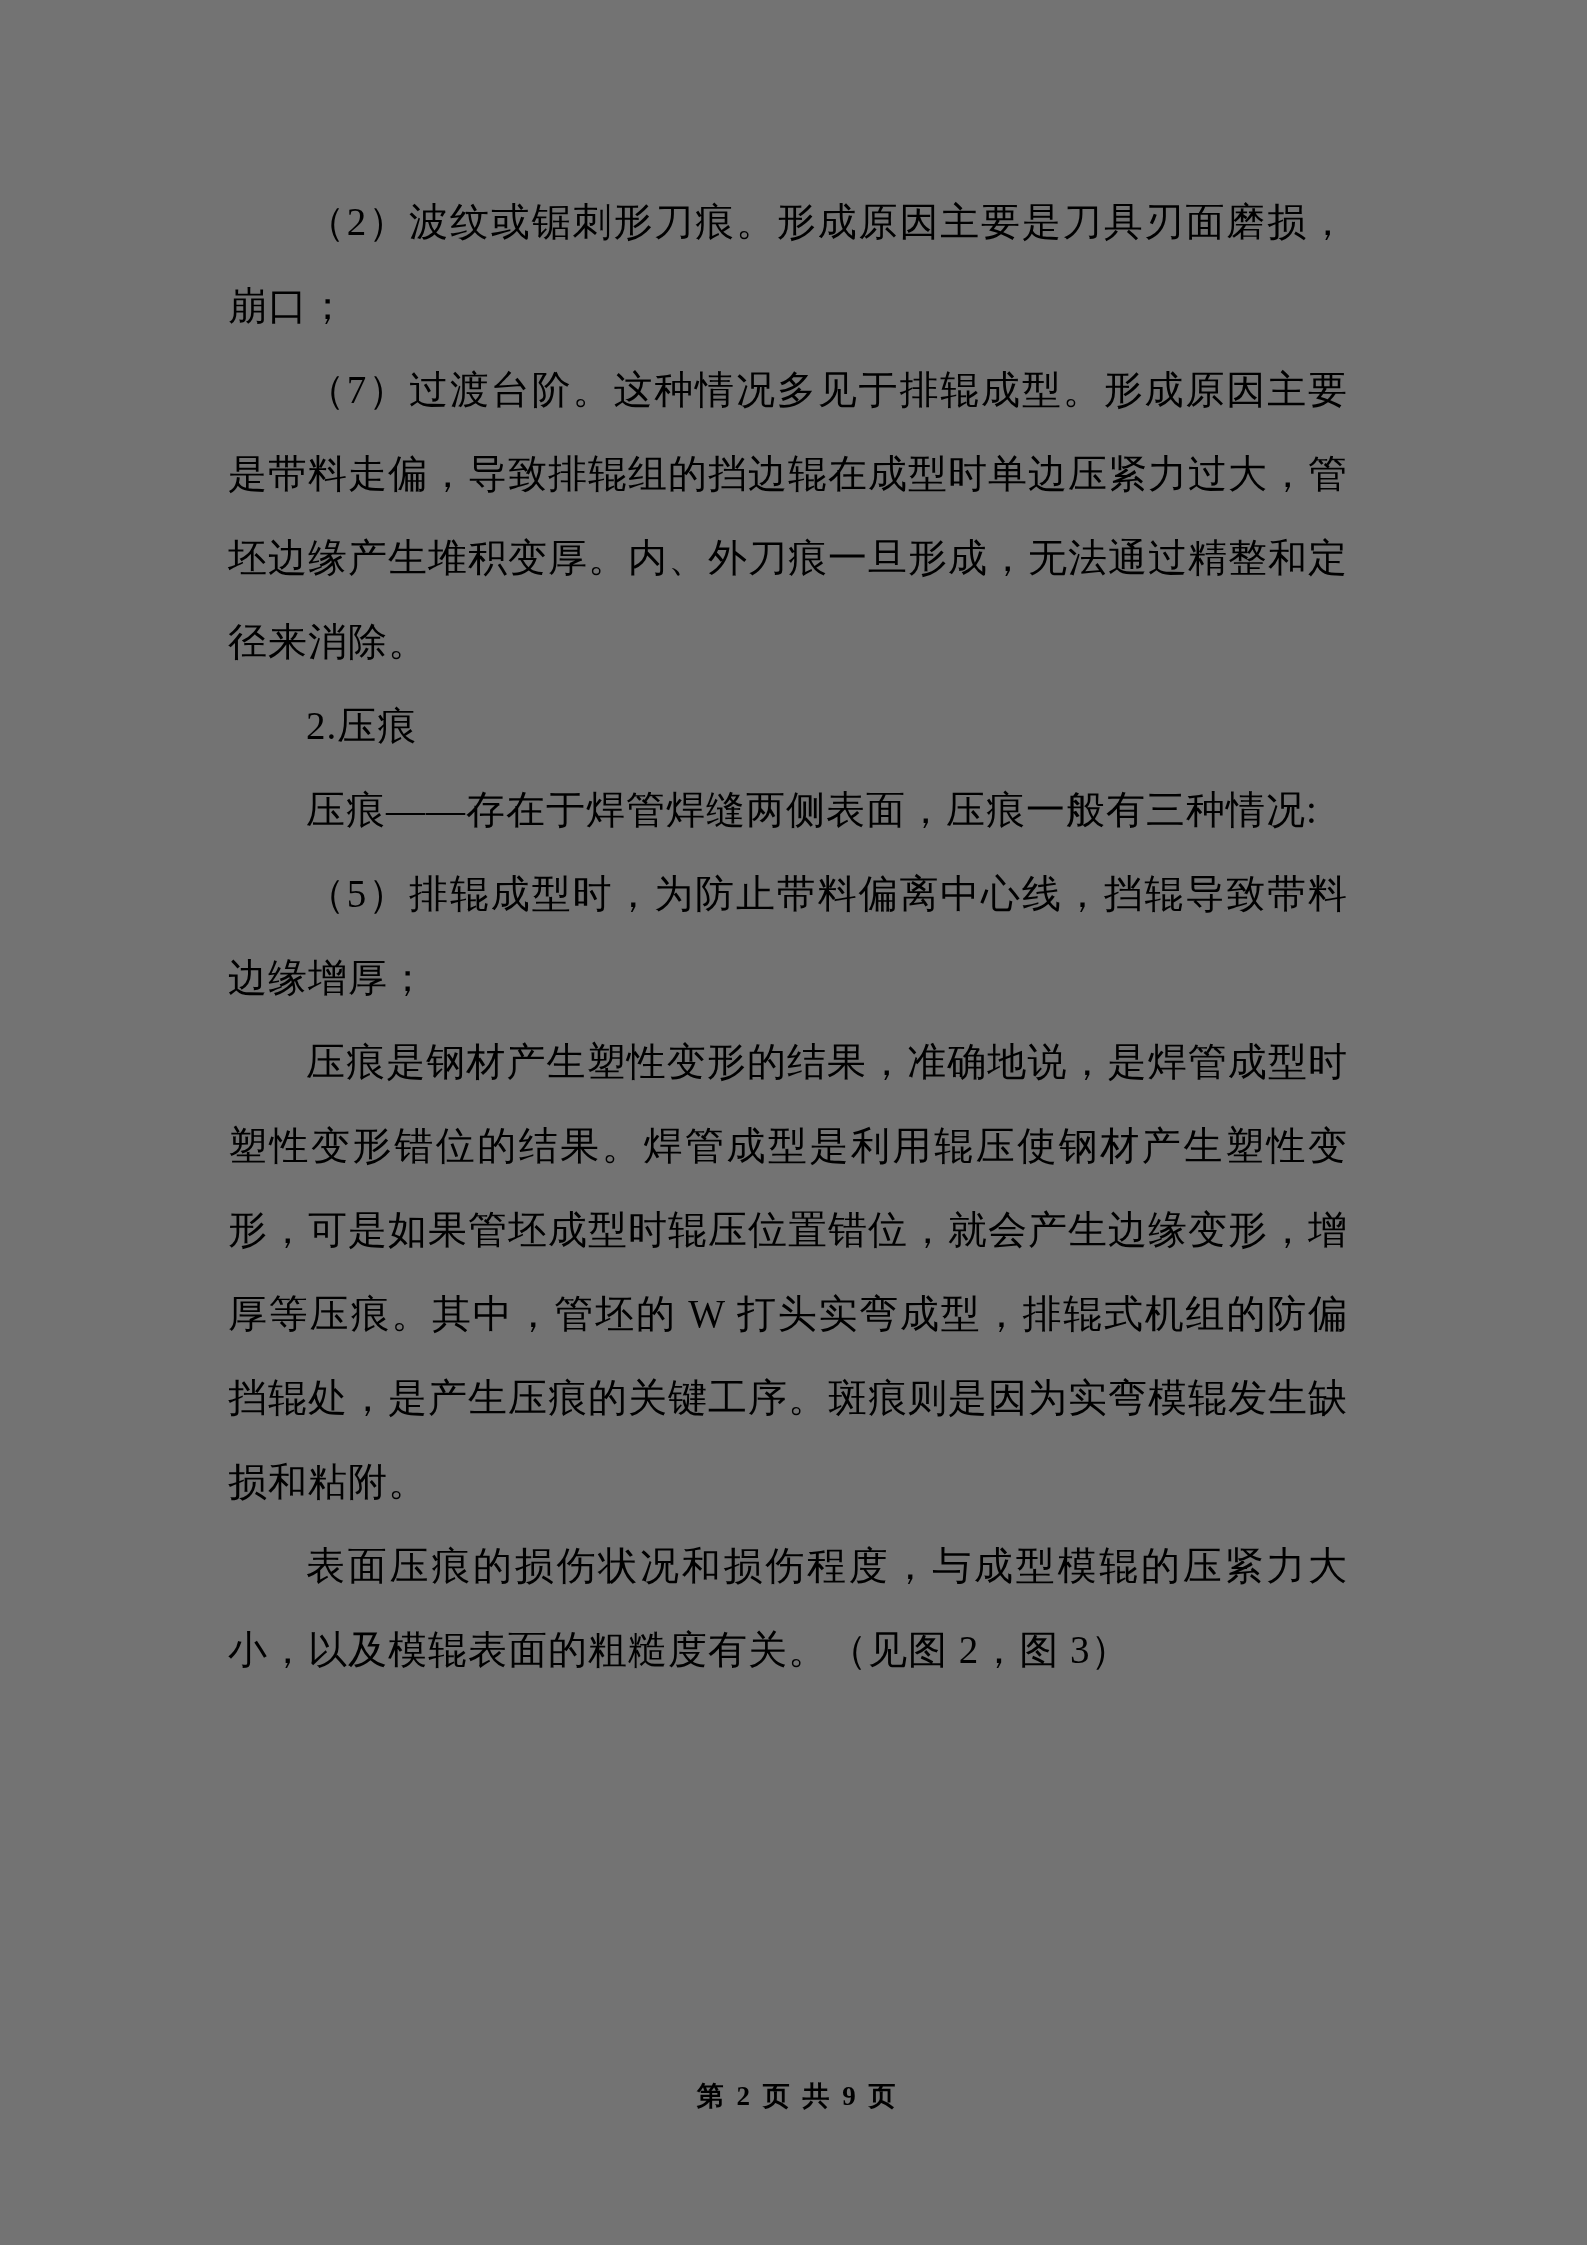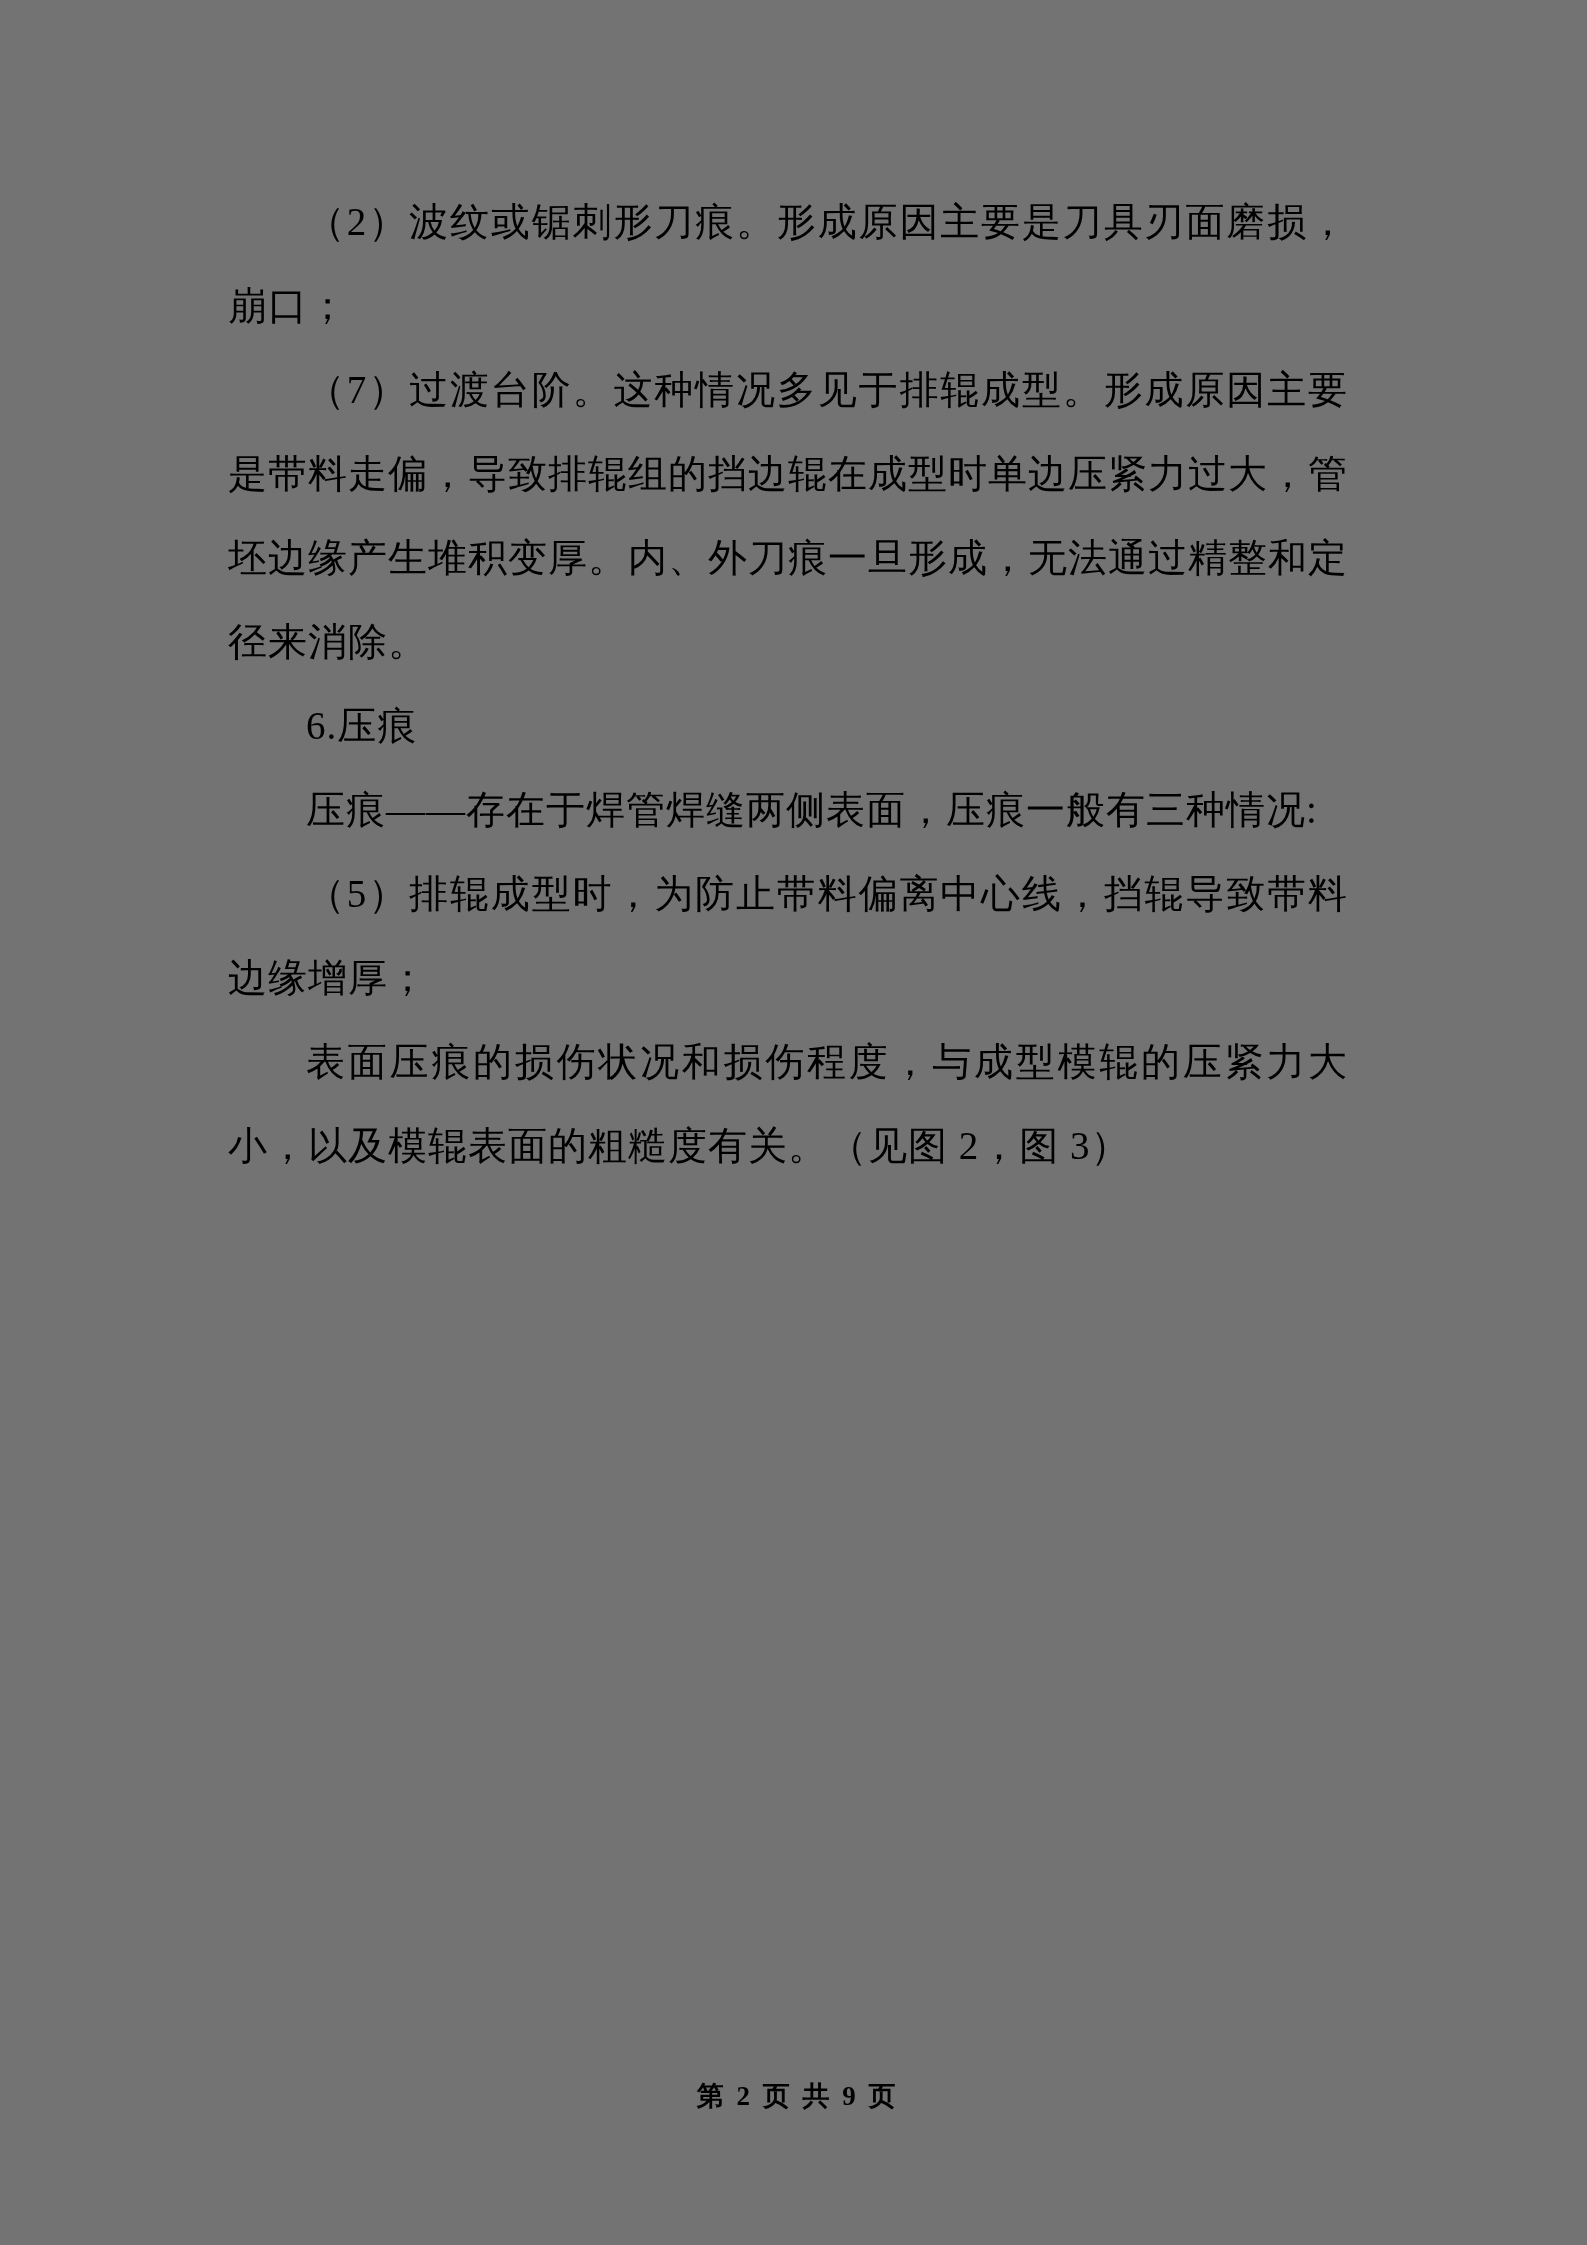--- a/index.html
+++ b/index.html
@@ -48,21 +48,22 @@
   }
 </style>
 </head>
 <body>
 
 <div class="page">
 
   <div class="doc-body">
     <p>（2）波纹或锯刺形刀痕。形成原因主要是刀具刃面磨损，崩口；</p>
     <p>（7）过渡台阶。这种情况多见于排辊成型。形成原因主要是带料走偏，导致排辊组的挡边辊在成型时单边压紧力过大，管坯边缘产生堆积变厚。内、外刀痕一旦形成，无法通过精整和定径来消除。</p>
-    <p>6.压痕</p>
+    <p>2.压痕</p>
     <p>压痕——存在于焊管焊缝两侧表面，压痕一般有三种情况:</p>
     <p>（5）排辊成型时，为防止带料偏离中心线，挡辊导致带料边缘增厚；</p>
+    <p>压痕是钢材产生塑性变形的结果，准确地说，是焊管成型时塑性变形错位的结果。焊管成型是利用辊压使钢材产生塑性变形，可是如果管坯成型时辊压位置错位，就会产生边缘变形，增厚等压痕。其中，管坯的 W 打头实弯成型，排辊式机组的防偏挡辊处，是产生压痕的关键工序。斑痕则是因为实弯模辊发生缺损和粘附。</p>
     <p>表面压痕的损伤状况和损伤程度，与成型模辊的压紧力大小，以及模辊表面的粗糙度有关。（见图 2，图 3）</p>
   </div>
 
   <div class="page-footer">第 2 页 共 9 页</div>
 
 </div>
 
 </body></html>

